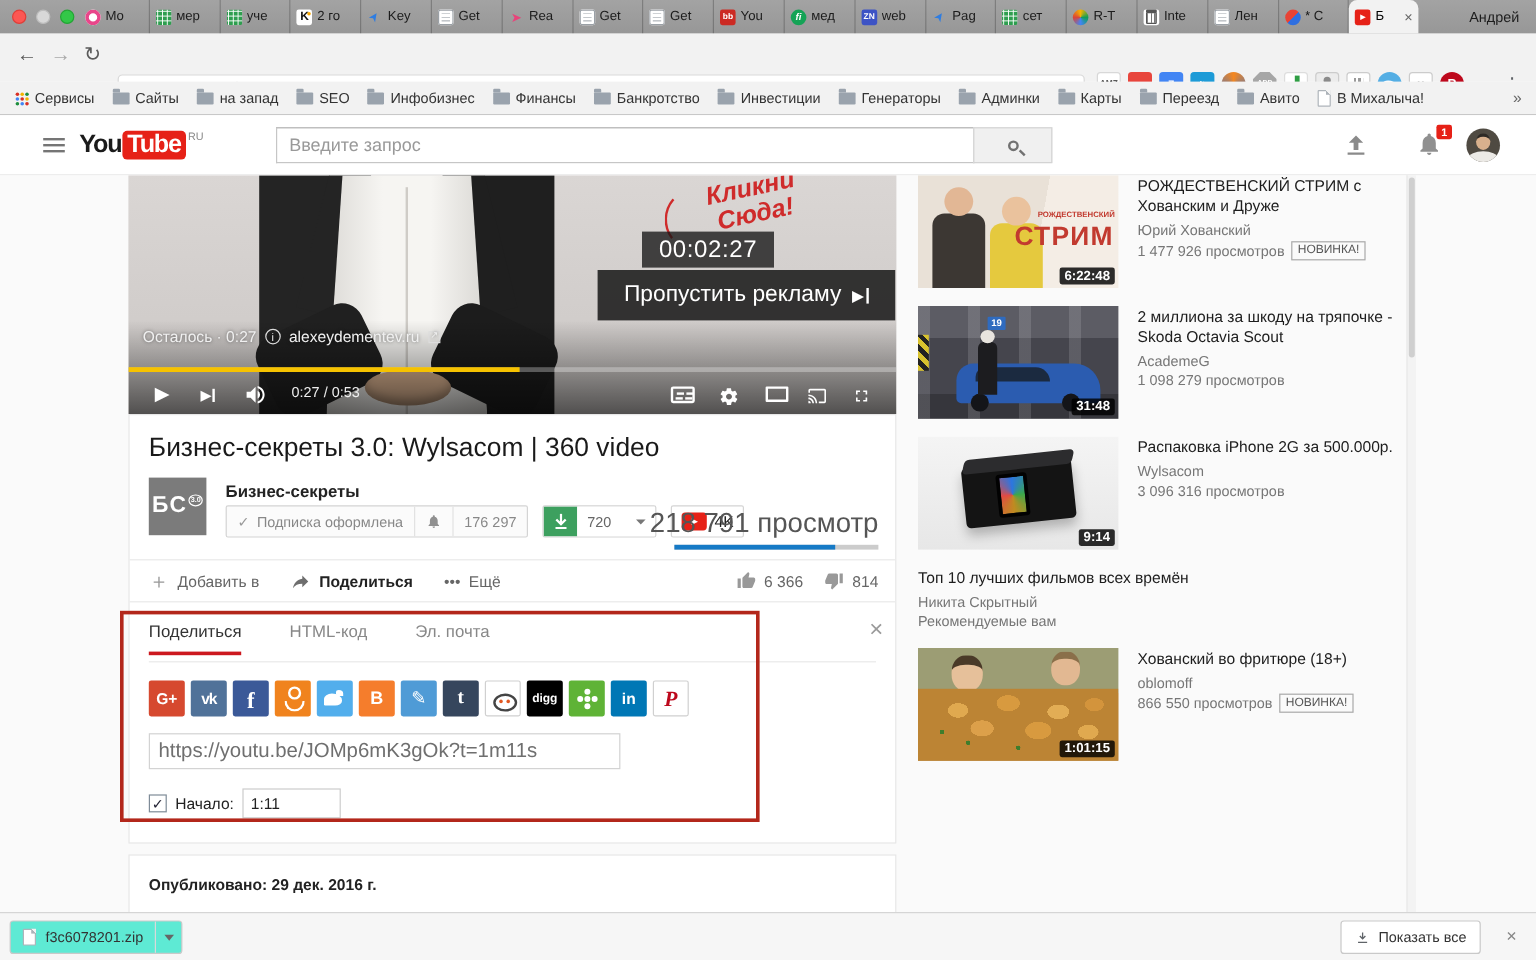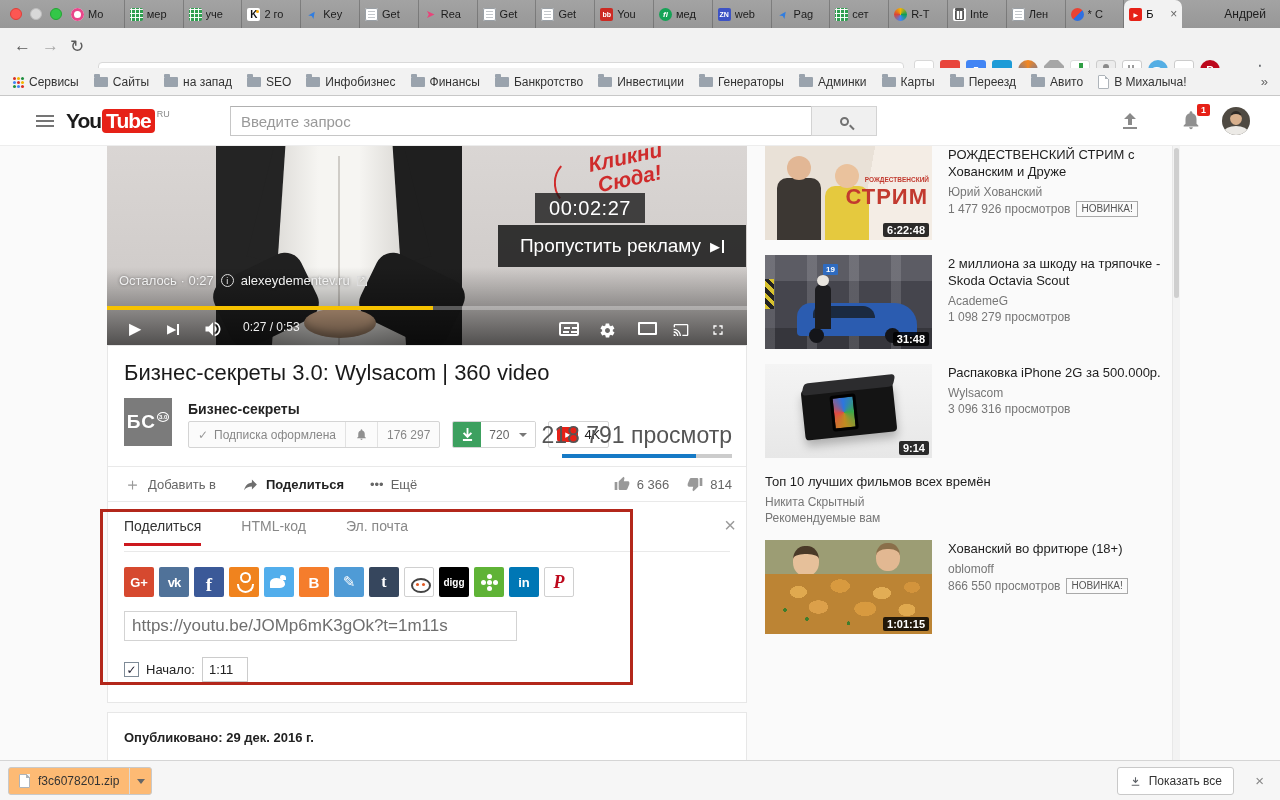--- a/index.html
+++ b/index.html
@@ -139,21 +139,21 @@
 .v-title{position:absolute;left:16px;top:14px;font-size:22px;color:#1a1a1a}
 .ch-av{position:absolute;left:16px;top:52px;width:48px;height:48px;background:#7b7b7b;color:#fff;display:flex;align-items:center;justify-content:center;font-size:19px;font-weight:700;letter-spacing:1px;cursor:pointer}
 .ch-av sup{font-size:6px;border:1px solid #fff;border-radius:50%;padding:1px;margin:-10px 0 0 1px;letter-spacing:0}
 .ch-name{position:absolute;left:80px;top:55px;font-size:14px;font-weight:700;color:#232323;cursor:pointer}
 .btn-row{position:absolute;left:80px;top:75px;display:flex;gap:12px;align-items:center}
 .gbtn{display:flex;align-items:stretch;height:27px;border:1px solid #d4d4d4;border-radius:2px;background:#fbfbfb;font-size:12px;color:#888;overflow:hidden}
 .gseg{display:flex;align-items:center;gap:6px;padding:0 9px}
 .gseg+.gseg{border-left:1px solid #e2e2e2}
 .chk{color:#999;font-size:12px}
 .qgrn{width:28px;background:#3da05f;display:flex;align-items:center;justify-content:center;cursor:pointer}
-.q-lab{display:flex;gap:10px;align-items:center;padding:0 8px;color:#666;background:#fff;cursor:pointer}
+.q-lab{display:flex;gap:21px;align-items:center;padding:0 8px;color:#666;background:#fff;cursor:pointer}
 .car{width:0;height:0;border:4px solid transparent;border-top:4px solid #777;margin-top:4px}
 .fourk{display:flex;align-items:center;gap:6px;height:27px;border:1px solid #d4d4d4;border-radius:2px;background:#fff;padding:0 8px;cursor:pointer}
 .ytb{width:21px;height:15px;border-radius:3px;background:#e62117;display:flex;align-items:center;justify-content:center}
 .ytb::before{content:"▶";color:#fff;font-size:7px}
 .fourk-lab{font-size:13px;color:#222}
 .views{position:absolute;right:14px;top:76px;font-size:23px;color:#555}
 .vbar{position:absolute;right:14px;top:108px;width:170px;height:4px;background:#ccc}
 .vbar-fill{height:100%;background:#167ac6}
 .divl{position:absolute;left:0;right:0;border-top:1px solid #e9e9e9}
 .act-row{position:absolute;left:16px;right:14px;top:121px;height:34px;display:flex;align-items:center;gap:26px;font-size:13px;color:#666}
@@ -183,21 +183,21 @@
 .sn-reddit::after{content:"";position:absolute;top:15px;left:11px;width:3px;height:3px;border-radius:50%;background:#e25822;box-shadow:6px 0 0 #e25822}
 .sn-digg span{font-size:10px;text-transform:lowercase}
 .sn-liveinternet::before{content:"";position:absolute;left:13px;top:13px;width:5px;height:5px;background:#fff;border-radius:50%;box-shadow:0 -6px 0 #fff,6px 0 0 #fff,-6px 0 0 #fff,0 6px 0 #fff}
 .sn-linkedin span{font-size:13px}
 .sn-pinterest{border:1px solid #d0d0d0}
 .sn-pinterest span{color:#bd081c;font-family:"Liberation Serif",serif;font-style:italic;font-size:18px}
 .sh-url{position:absolute;left:16px;top:265px;width:393px;height:30px;border:1px solid #d3d3d3;font-size:17px;color:#6f6f6f;padding:0 7px;font-family:inherit;background:#fff;outline:none}
 .sh-start{position:absolute;left:16px;top:311px;display:flex;align-items:center;gap:7px;font-size:13px;color:#222}
 .cbx{width:15px;height:15px;border:1px solid #7e8b97;background:#fff;display:flex;align-items:center;justify-content:center;font-size:12px;font-weight:700;color:#223;cursor:pointer}
 .cbx::before{content:"✓"}
-.start-input{width:46px;height:25px;border:1px solid #ccc;font-size:13px;color:#222;padding:0 6px;font-family:inherit;outline:none}
+.start-input{width:82px;height:25px;border:1px solid #ccc;font-size:13px;color:#222;padding:0 6px;font-family:inherit;outline:none}
 .red-annot{position:absolute;left:100px;top:509px;width:533px;height:176px;border:3px solid #b3271b;z-index:40;pointer-events:none}
 
 #desc-card{left:107px;top:712px;width:640px;height:88px;padding:17px 16px}
 .pub{font-size:13px;font-weight:700;color:#222}
 .desc-body{font-size:13px;color:#333;margin-top:12px;line-height:17px}
 
 .sidebar{position:absolute;left:765px;top:146px;width:412px}
 .sb-item{display:flex;gap:16px;margin-bottom:15px;cursor:pointer}
 .th{width:167px;height:94px;position:relative;flex:none;overflow:hidden;background:#ddd}
 .dur{position:absolute;right:3px;bottom:3px;background:rgba(0,0,0,.82);color:#fff;font-size:11px;font-weight:700;padding:1px 4px;border-radius:2px}
@@ -241,21 +241,21 @@
 .t5-f2::after{content:"";position:absolute;left:-12px;top:27px;width:46px;height:18px;background:#1e1e1e;border-radius:8px}
 .t6{background:linear-gradient(#4e7f52 0 40%,#8f9194 40% 86%,#797c7f 86%)}
 .t6::before{content:"";position:absolute;left:0;right:0;top:0;height:40%;background:repeating-linear-gradient(90deg,rgba(0,0,0,.26) 0 3px,transparent 3px 24px)}
 .t6-car{position:absolute;left:14px;bottom:16px;width:132px;height:29px;background:#17181a;border-radius:10px 16px 3px 3px}
 .t6-car::before{content:"";position:absolute;left:22px;top:2px;width:64px;height:11px;background:#3e4348;border-radius:6px 10px 0 0}
 .t6-car::after{content:"";position:absolute;left:14px;bottom:-6px;width:13px;height:13px;border-radius:50%;background:#0c0d0f;box-shadow:88px 0 0 #0c0d0f}
 .scrollstrip{position:absolute;left:1172px;top:146px;width:8px;height:614px;background:#f3f3f3;border-left:1px solid #e8e8e8;z-index:5}
 .scrollthumb{margin:2px 0 0 1px;width:5px;height:150px;background:#cfcfcf;border-radius:3px}
 
 .dlbar{position:absolute;left:0;top:760px;width:1280px;height:40px;background:#f6f6f6;border-top:1px solid #d5d5d5;z-index:60}
-.dl-item{position:absolute;left:8px;top:6px;height:28px;background:#fdba74;border:1px solid #c9c9c9;border-radius:3px;display:flex;align-items:center;cursor:pointer}
+.dl-item{position:absolute;left:8px;top:6px;height:28px;background:#5eead4;border:1px solid #c9c9c9;border-radius:3px;display:flex;align-items:center;cursor:pointer}
 .dl-main{display:flex;align-items:center;gap:8px;padding:0 10px}
 .dl-name{font-size:12px;color:#333}
 .dl-caret{display:flex;align-items:center;justify-content:center;width:22px;height:100%;border-left:1px solid #d9d9d9}
 .dl-caret::before{content:"";width:0;height:0;border:4px solid transparent;border-top:5px solid #666;margin-top:4px}
 .show-all{position:absolute;right:46px;top:6px;height:28px;background:#fff;border:1px solid #c9c9c9;border-radius:3px;display:flex;align-items:center;gap:7px;padding:0 11px;font-size:12px;color:#333;cursor:pointer}
 .dl-close{position:absolute;right:16px;top:11px;font-size:15px;color:#888;cursor:pointer}
 svg{display:block}
 </style>
 </head>
 <body>

